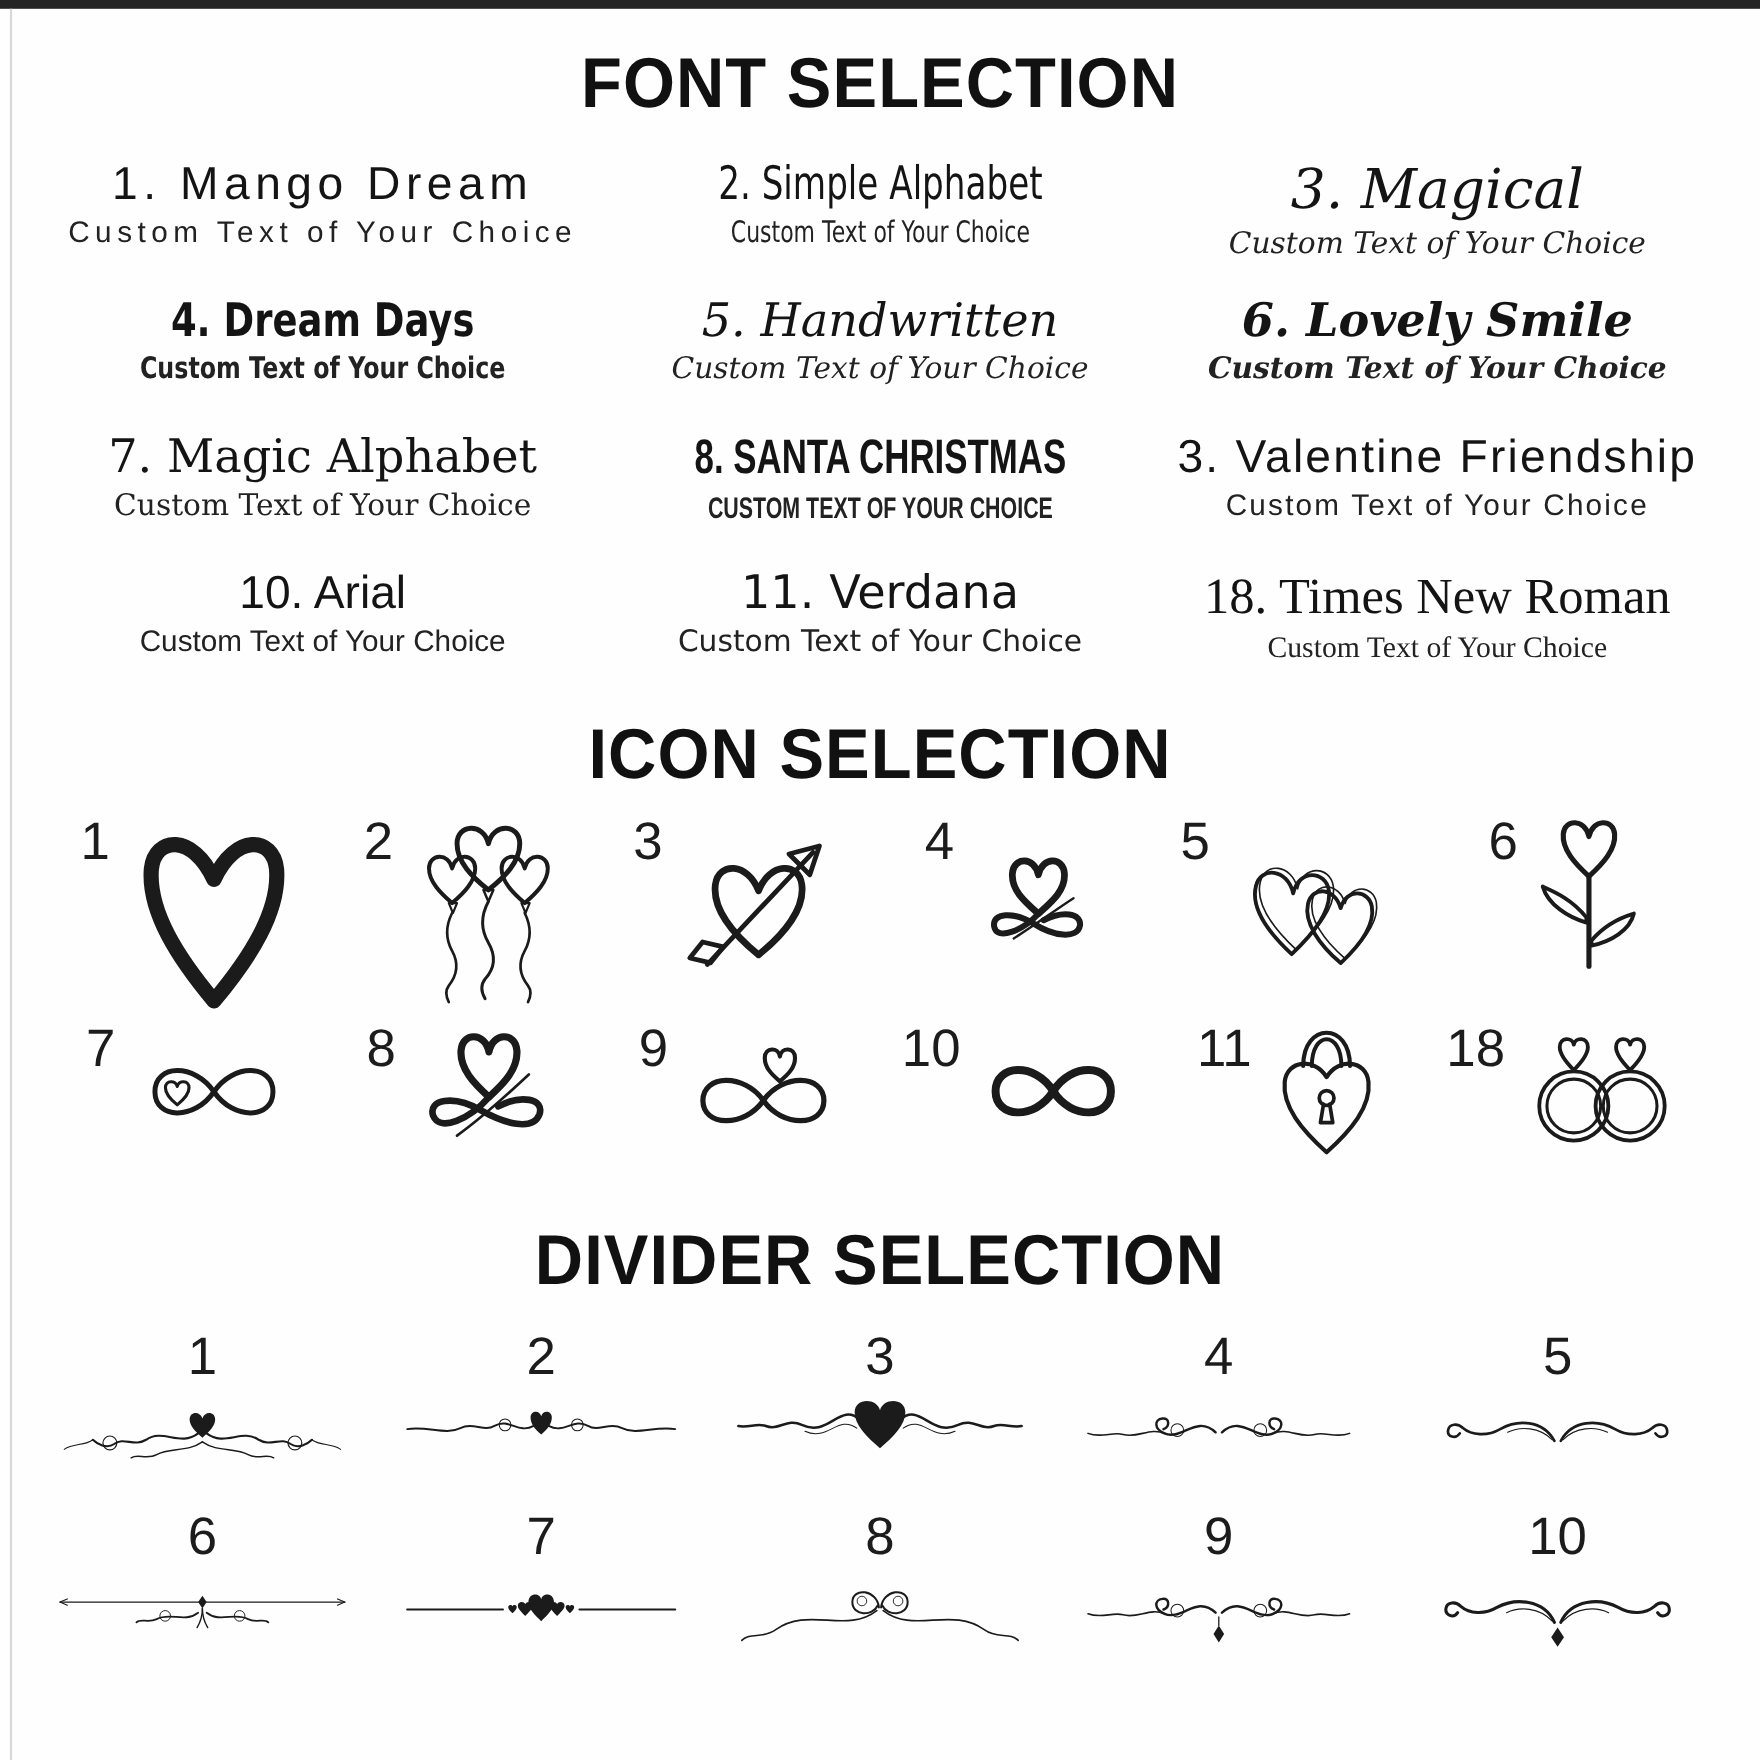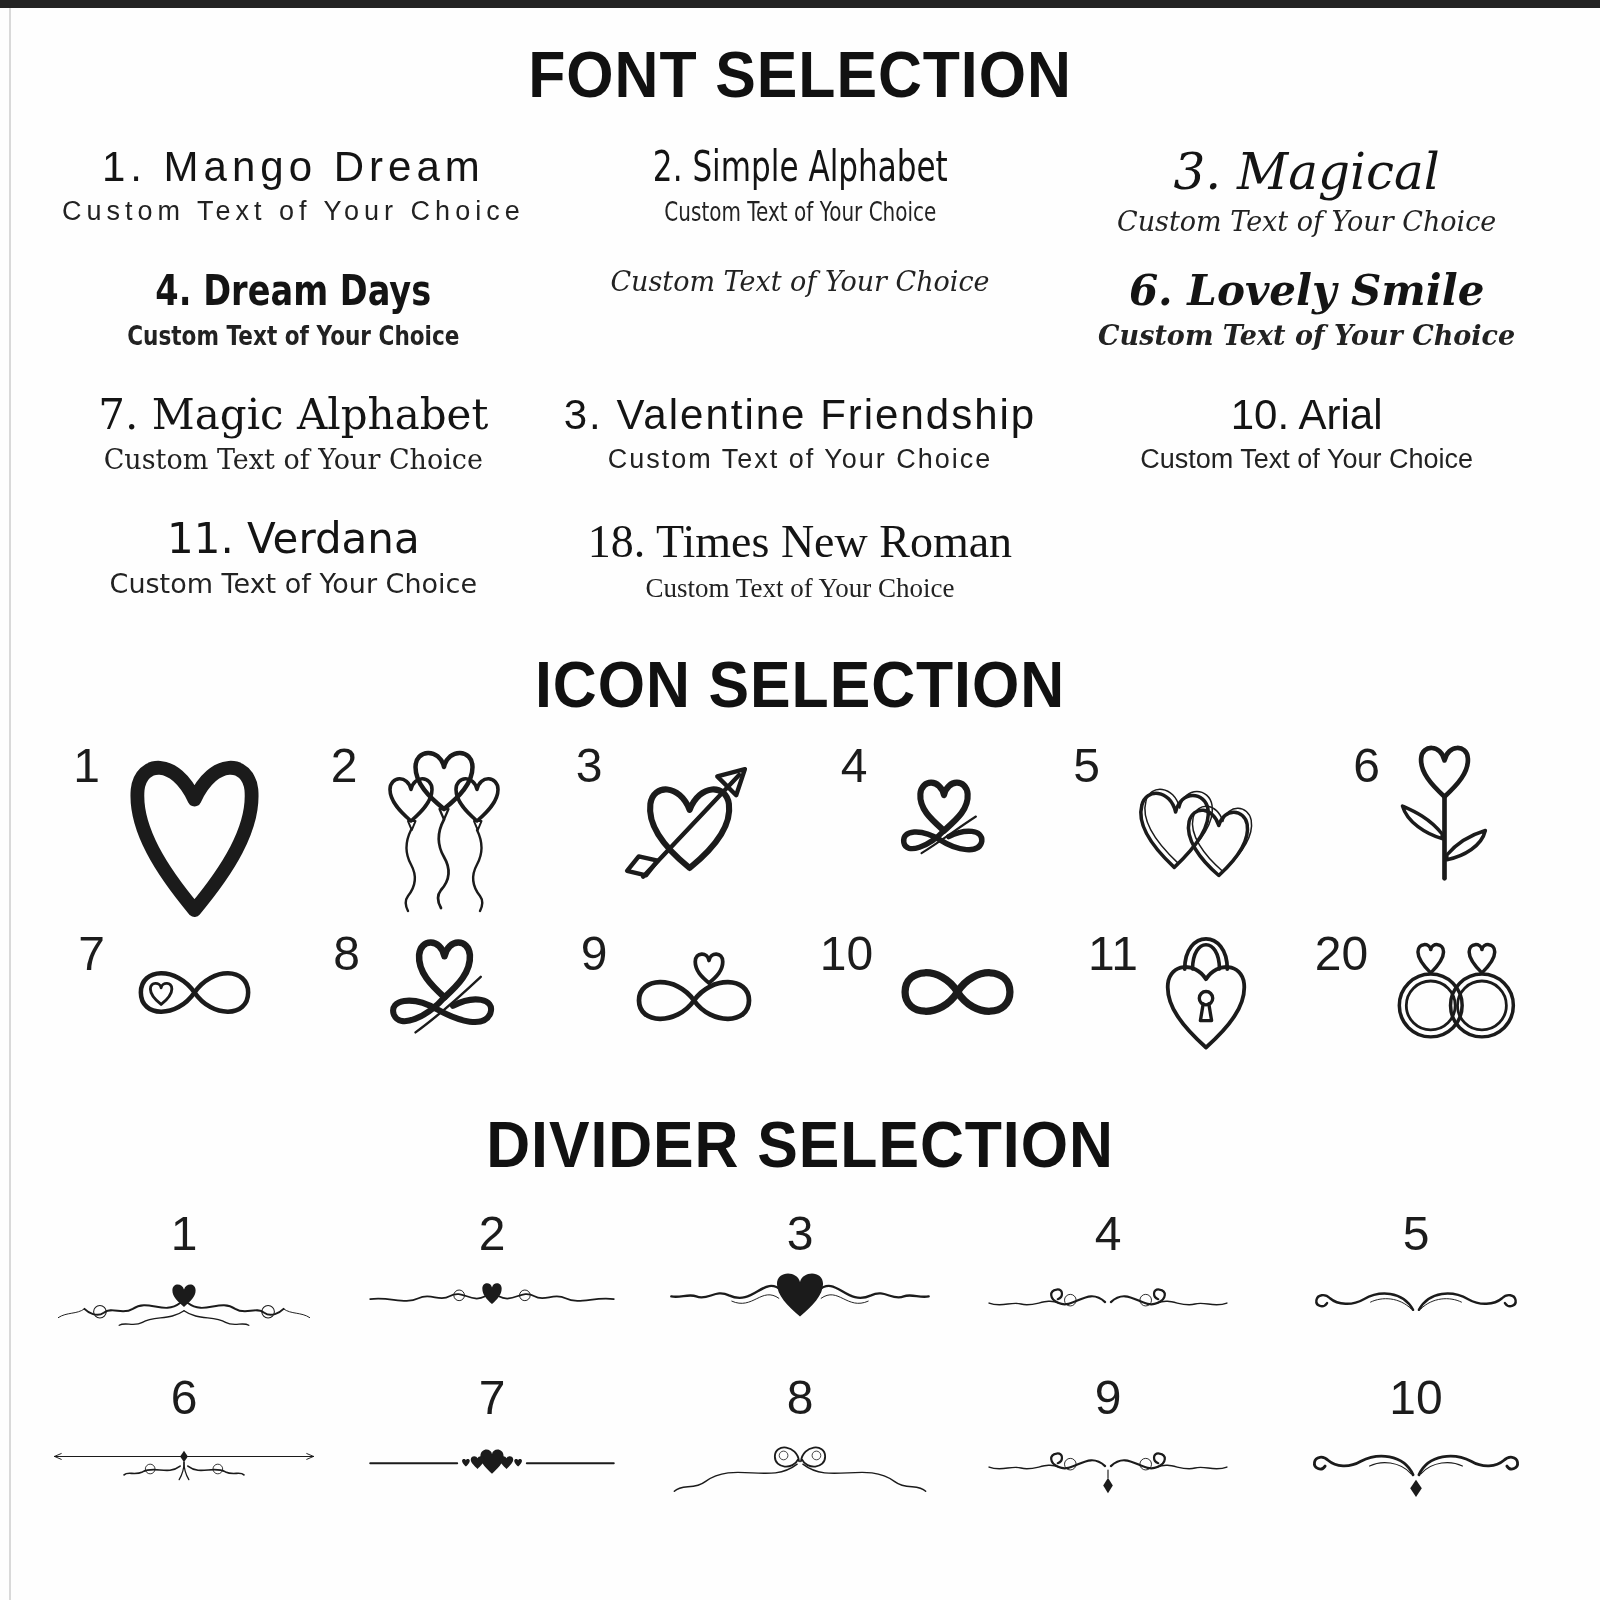--- a/index.html
+++ b/index.html
@@ -94,33 +94,38 @@
     <span class="font-name f-magical">3. Magical</span>
     <span class="font-sample f-magical">Custom Text of Your Choice</span>
   </div>
 
   <div class="font-cell">
     <span class="font-name f-dream">4. Dream Days</span>
     <span class="font-sample f-dream">Custom Text of Your Choice</span>
   </div>
 
   <div class="font-cell">
+    <span class="font-name f-hand">5. Handwritten</span>
     <span class="font-sample f-hand">Custom Text of Your Choice</span>
   </div>
 
   <div class="font-cell">
     <span class="font-name f-lovely">6. Lovely Smile</span>
     <span class="font-sample f-lovely">Custom Text of Your Choice</span>
   </div>
 
   <div class="font-cell">
     <span class="font-name f-magic">7. Magic Alphabet</span>
     <span class="font-sample f-magic">Custom Text of Your Choice</span>
   </div>
 
+  <div class="font-cell">
+    <span class="font-name f-santa">8. SANTA CHRISTMAS</span>
+    <span class="font-sample f-santa">CUSTOM TEXT OF YOUR CHOICE</span>
+  </div>
 
   <div class="font-cell">
     <span class="font-name f-valentine">3. Valentine Friendship</span>
     <span class="font-sample f-valentine">Custom Text of Your Choice</span>
   </div>
 
   <div class="font-cell">
     <span class="font-name f-arial">10. Arial</span>
     <span class="font-sample f-arial">Custom Text of Your Choice</span>
   </div>
@@ -239,21 +244,21 @@
     <span class="icon-art"><svg width="112" height="142" viewBox="0 0 100 120">
           <path d="M31,44 C31,8 69,8 69,44" fill="none" stroke="#1b1b1b" stroke-width="3.4" stroke-linecap="round" stroke-linejoin="round"></path>
           <path d="M38,44 C38,15 62,15 62,44" fill="none" stroke="#1b1b1b" stroke-width="3.2" stroke-linecap="round" stroke-linejoin="round"></path>
           <path d="M50,114 C30,96 14,77 16,57 C18,39 40,37 50,53 C60,37 82,39 84,57 C86,77 70,96 50,114 Z" fill="none" stroke="#1b1b1b" stroke-width="3.4" stroke-linecap="round" stroke-linejoin="round"></path>
           <circle cx="50" cy="70" r="6" fill="none" stroke="#1b1b1b" stroke-width="3"></circle>
           <path d="M47.5,75 L45,90 L55,90 L52.5,75" fill="none" stroke="#1b1b1b" stroke-width="3" stroke-linecap="round" stroke-linejoin="round"></path>
         </svg></span>
   </div>
 
   <div class="icon-cell">
-    <span class="icon-num">20</span>
+    <span class="icon-num">18</span>
     <span class="icon-art"><svg width="155" height="128" viewBox="0 0 130 110">
           <circle cx="42" cy="70" r="27" fill="none" stroke="#1b1b1b" stroke-width="3"></circle>
           <circle cx="42" cy="70" r="21" fill="none" stroke="#1b1b1b" stroke-width="2.4"></circle>
           <path d="M42,42 C36,36 31,30 31,24 C31,16 41,16 42,22 C43,16 53,16 53,24 C53,30 48,36 42,42 Z" fill="none" stroke="#1b1b1b" stroke-width="3" stroke-linecap="round" stroke-linejoin="round"></path>
           <circle cx="86" cy="70" r="27" fill="none" stroke="#1b1b1b" stroke-width="3"></circle>
           <circle cx="86" cy="70" r="21" fill="none" stroke="#1b1b1b" stroke-width="2.4"></circle>
           <path d="M86,42 C80,36 75,30 75,24 C75,16 85,16 86,22 C87,16 97,16 97,24 C97,30 92,36 86,42 Z" fill="none" stroke="#1b1b1b" stroke-width="3" stroke-linecap="round" stroke-linejoin="round"></path>
         </svg></span>
   </div>
 </div>

